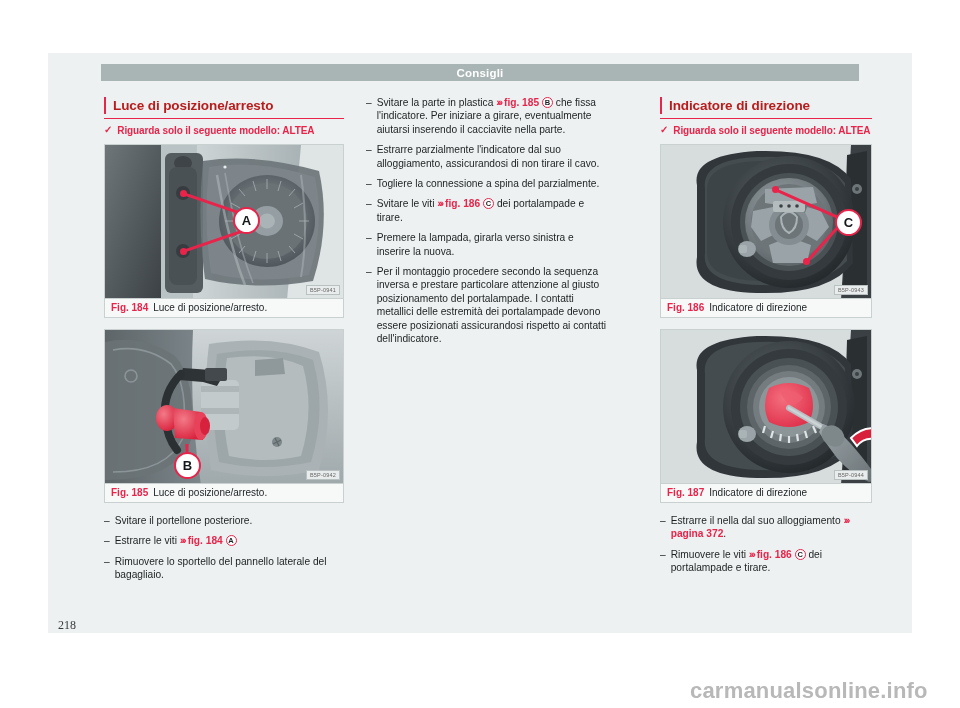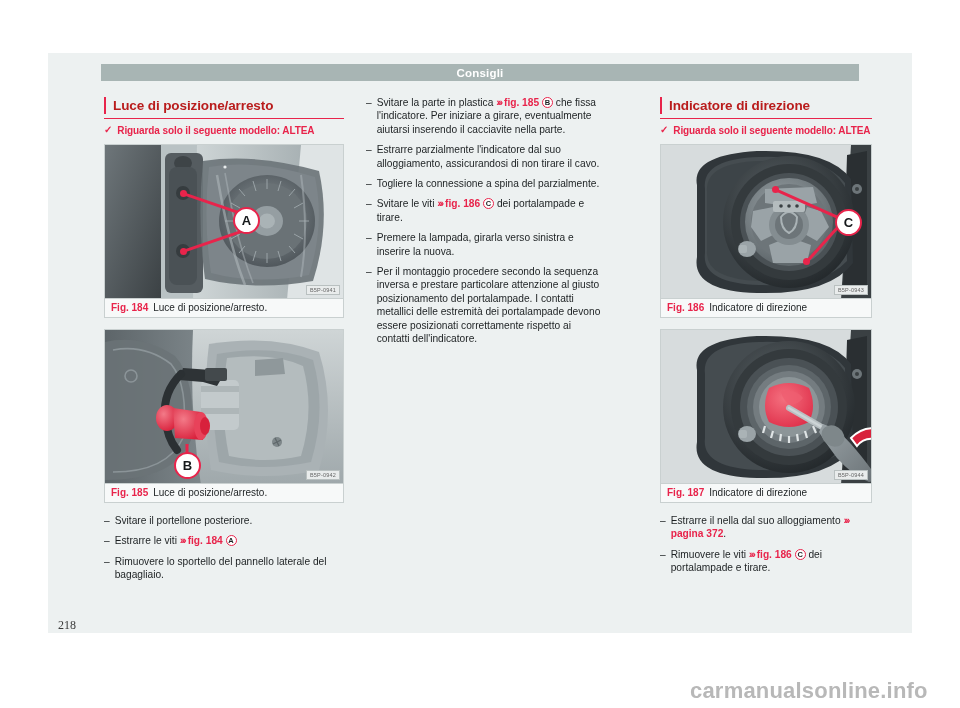--- a/index.html
+++ b/index.html
@@ -320,21 +320,21 @@
       <span class="tx"><span>Svitare le viti </span><span class="arrows">›››</span> <span class="ref">fig. 186</span> <span class="circ">C</span><span> dei portalampade e tirare.</span></span>
     </div>
 
     <div class="item">
       <span class="dash">–</span>
       <span class="tx"><span>Premere la lampada, girarla verso sinistra e inserire la nuova.</span></span>
     </div>
 
     <div class="item">
       <span class="dash">–</span>
-      <span class="tx"><span>Per il montaggio procedere secondo la sequenza inversa e prestare particolare attenzione al giusto posizionamento del portalampade. I contatti metallici delle estremità dei portalampade devono essere posizionati correttamente rispetto ai contatti dell'indicatore.</span></span>
+      <span class="tx"><span>Per il montaggio procedere secondo la sequenza inversa e prestare particolare attenzione al giusto posizionamento del portalampade. I contatti metallici delle estremità dei portalampade devono essere posizionati assicurandosi rispetto ai contatti dell'indicatore.</span></span>
     </div>
 
   </div>
 </div>
 
 <div class="col col-3">
 
   <div class="sec-head">
     <span class="t">Indicatore di direzione</span>
   </div>

